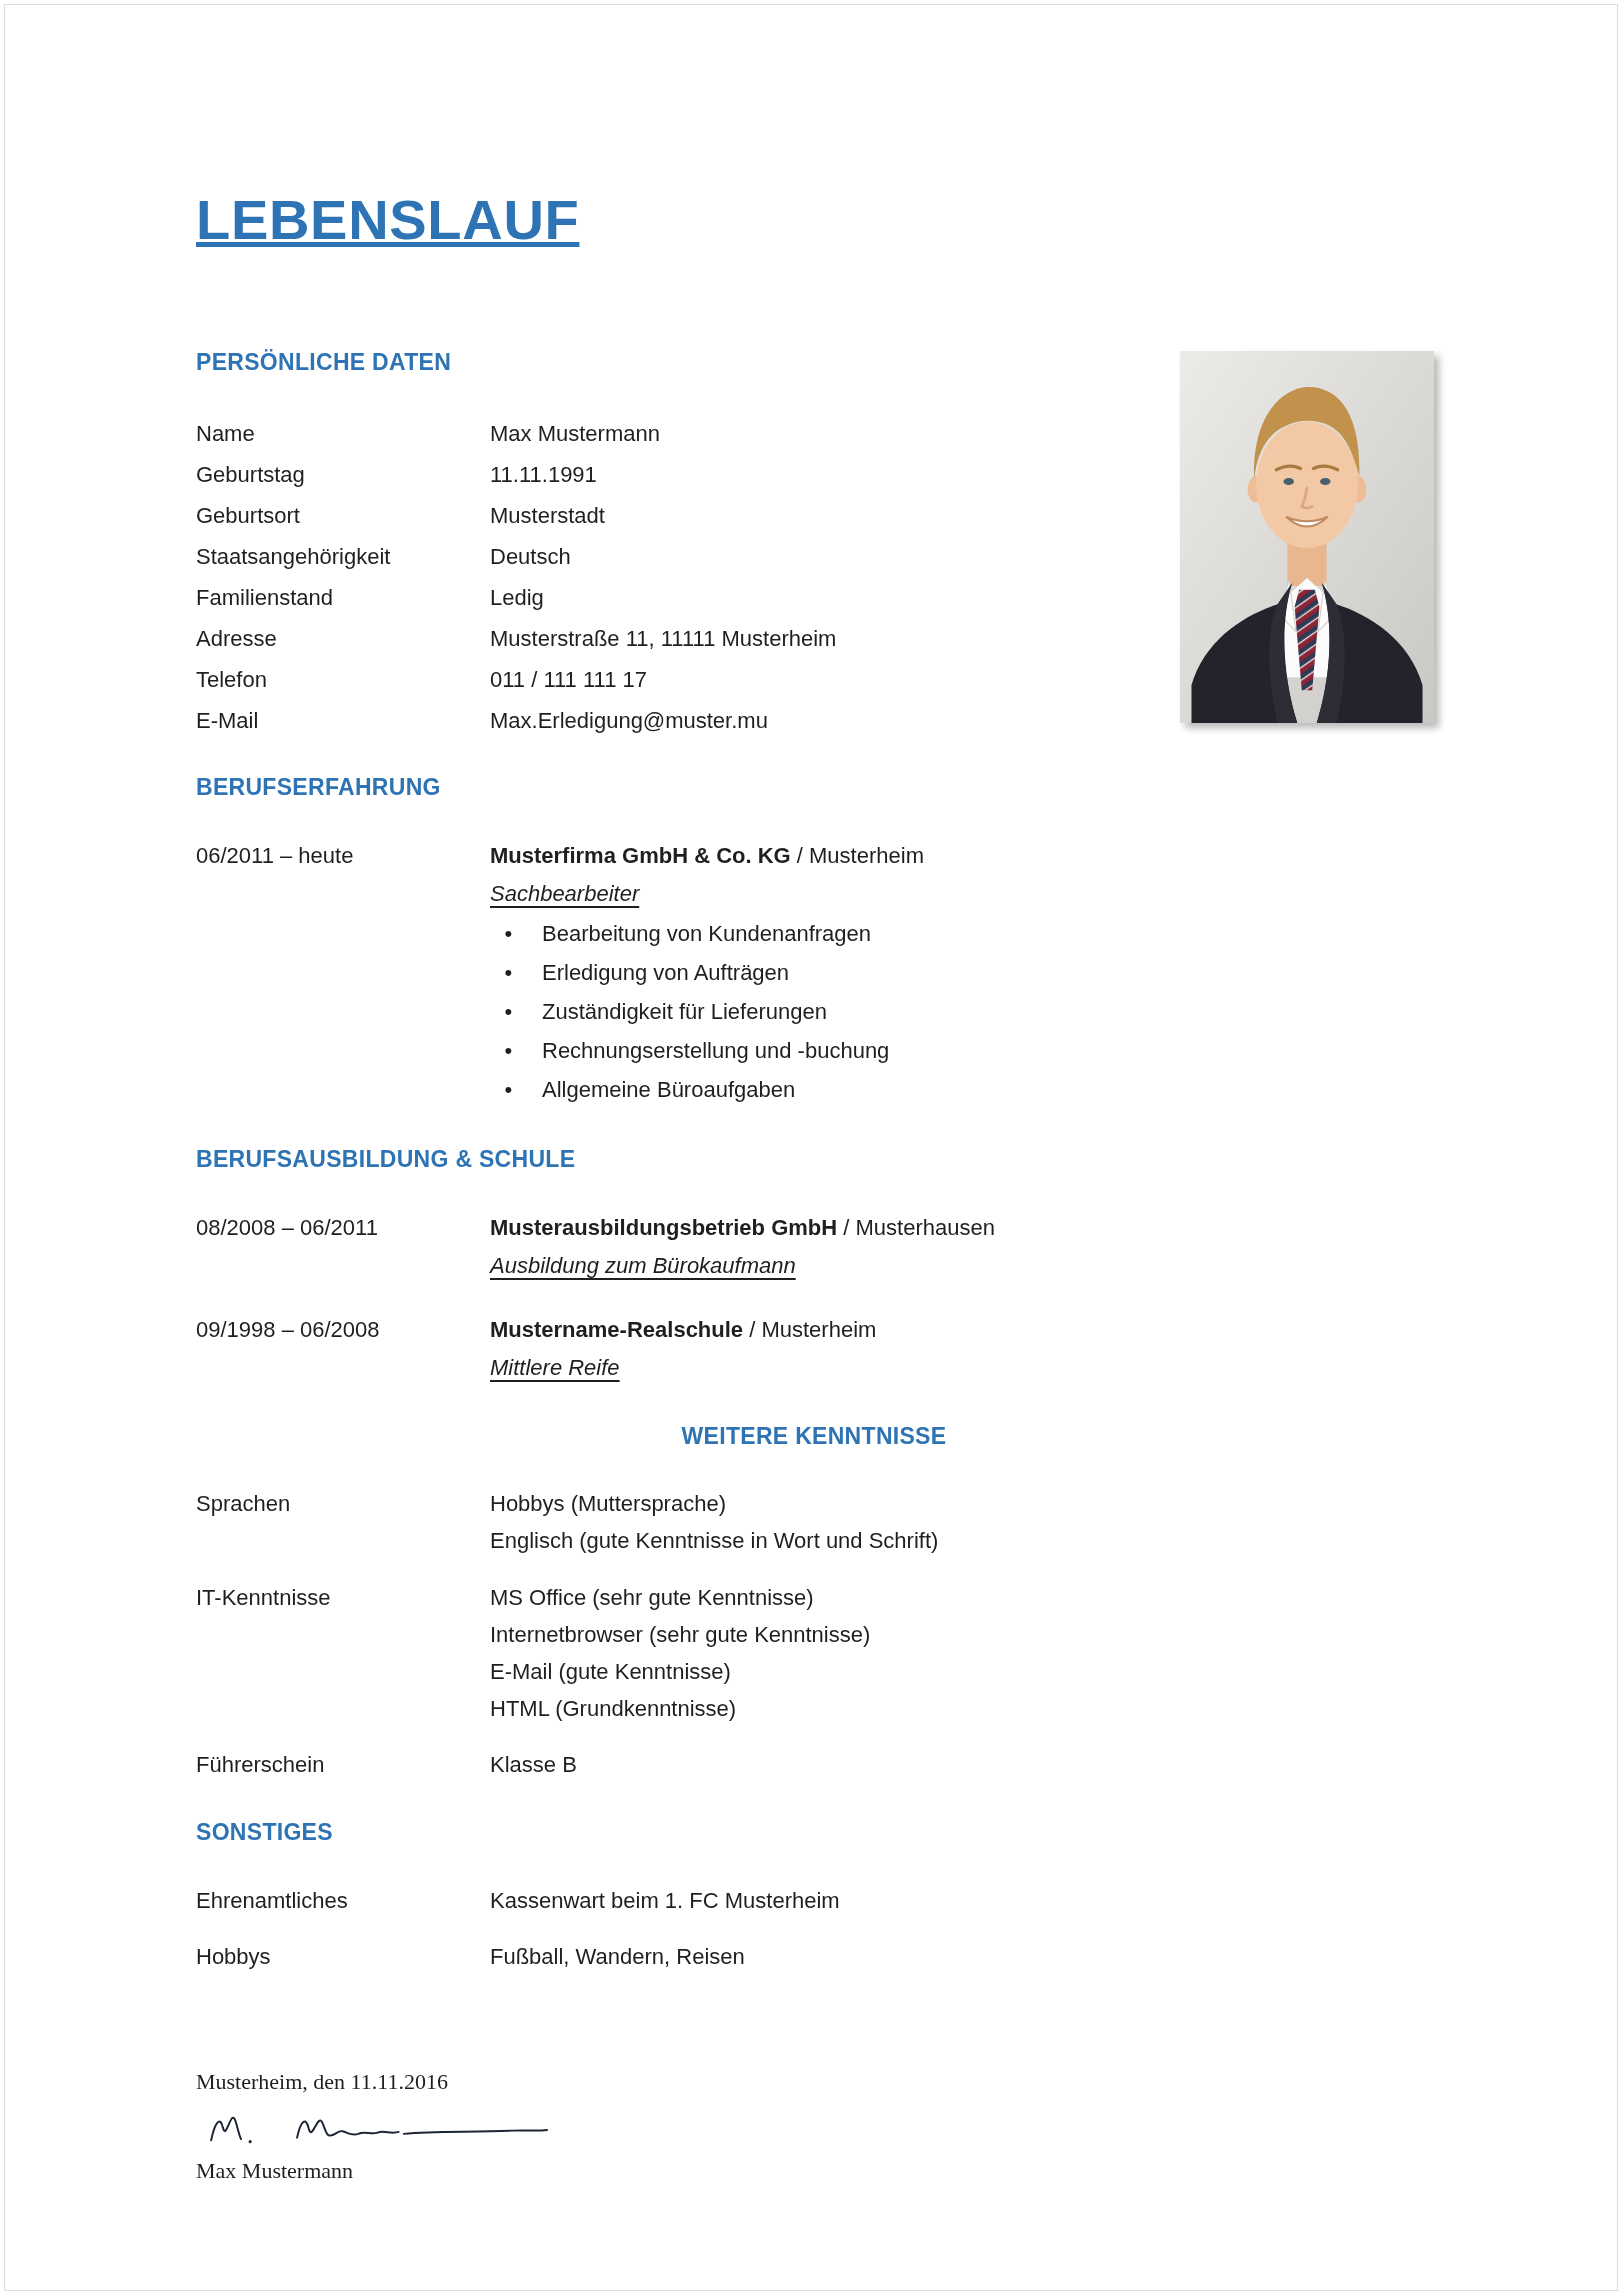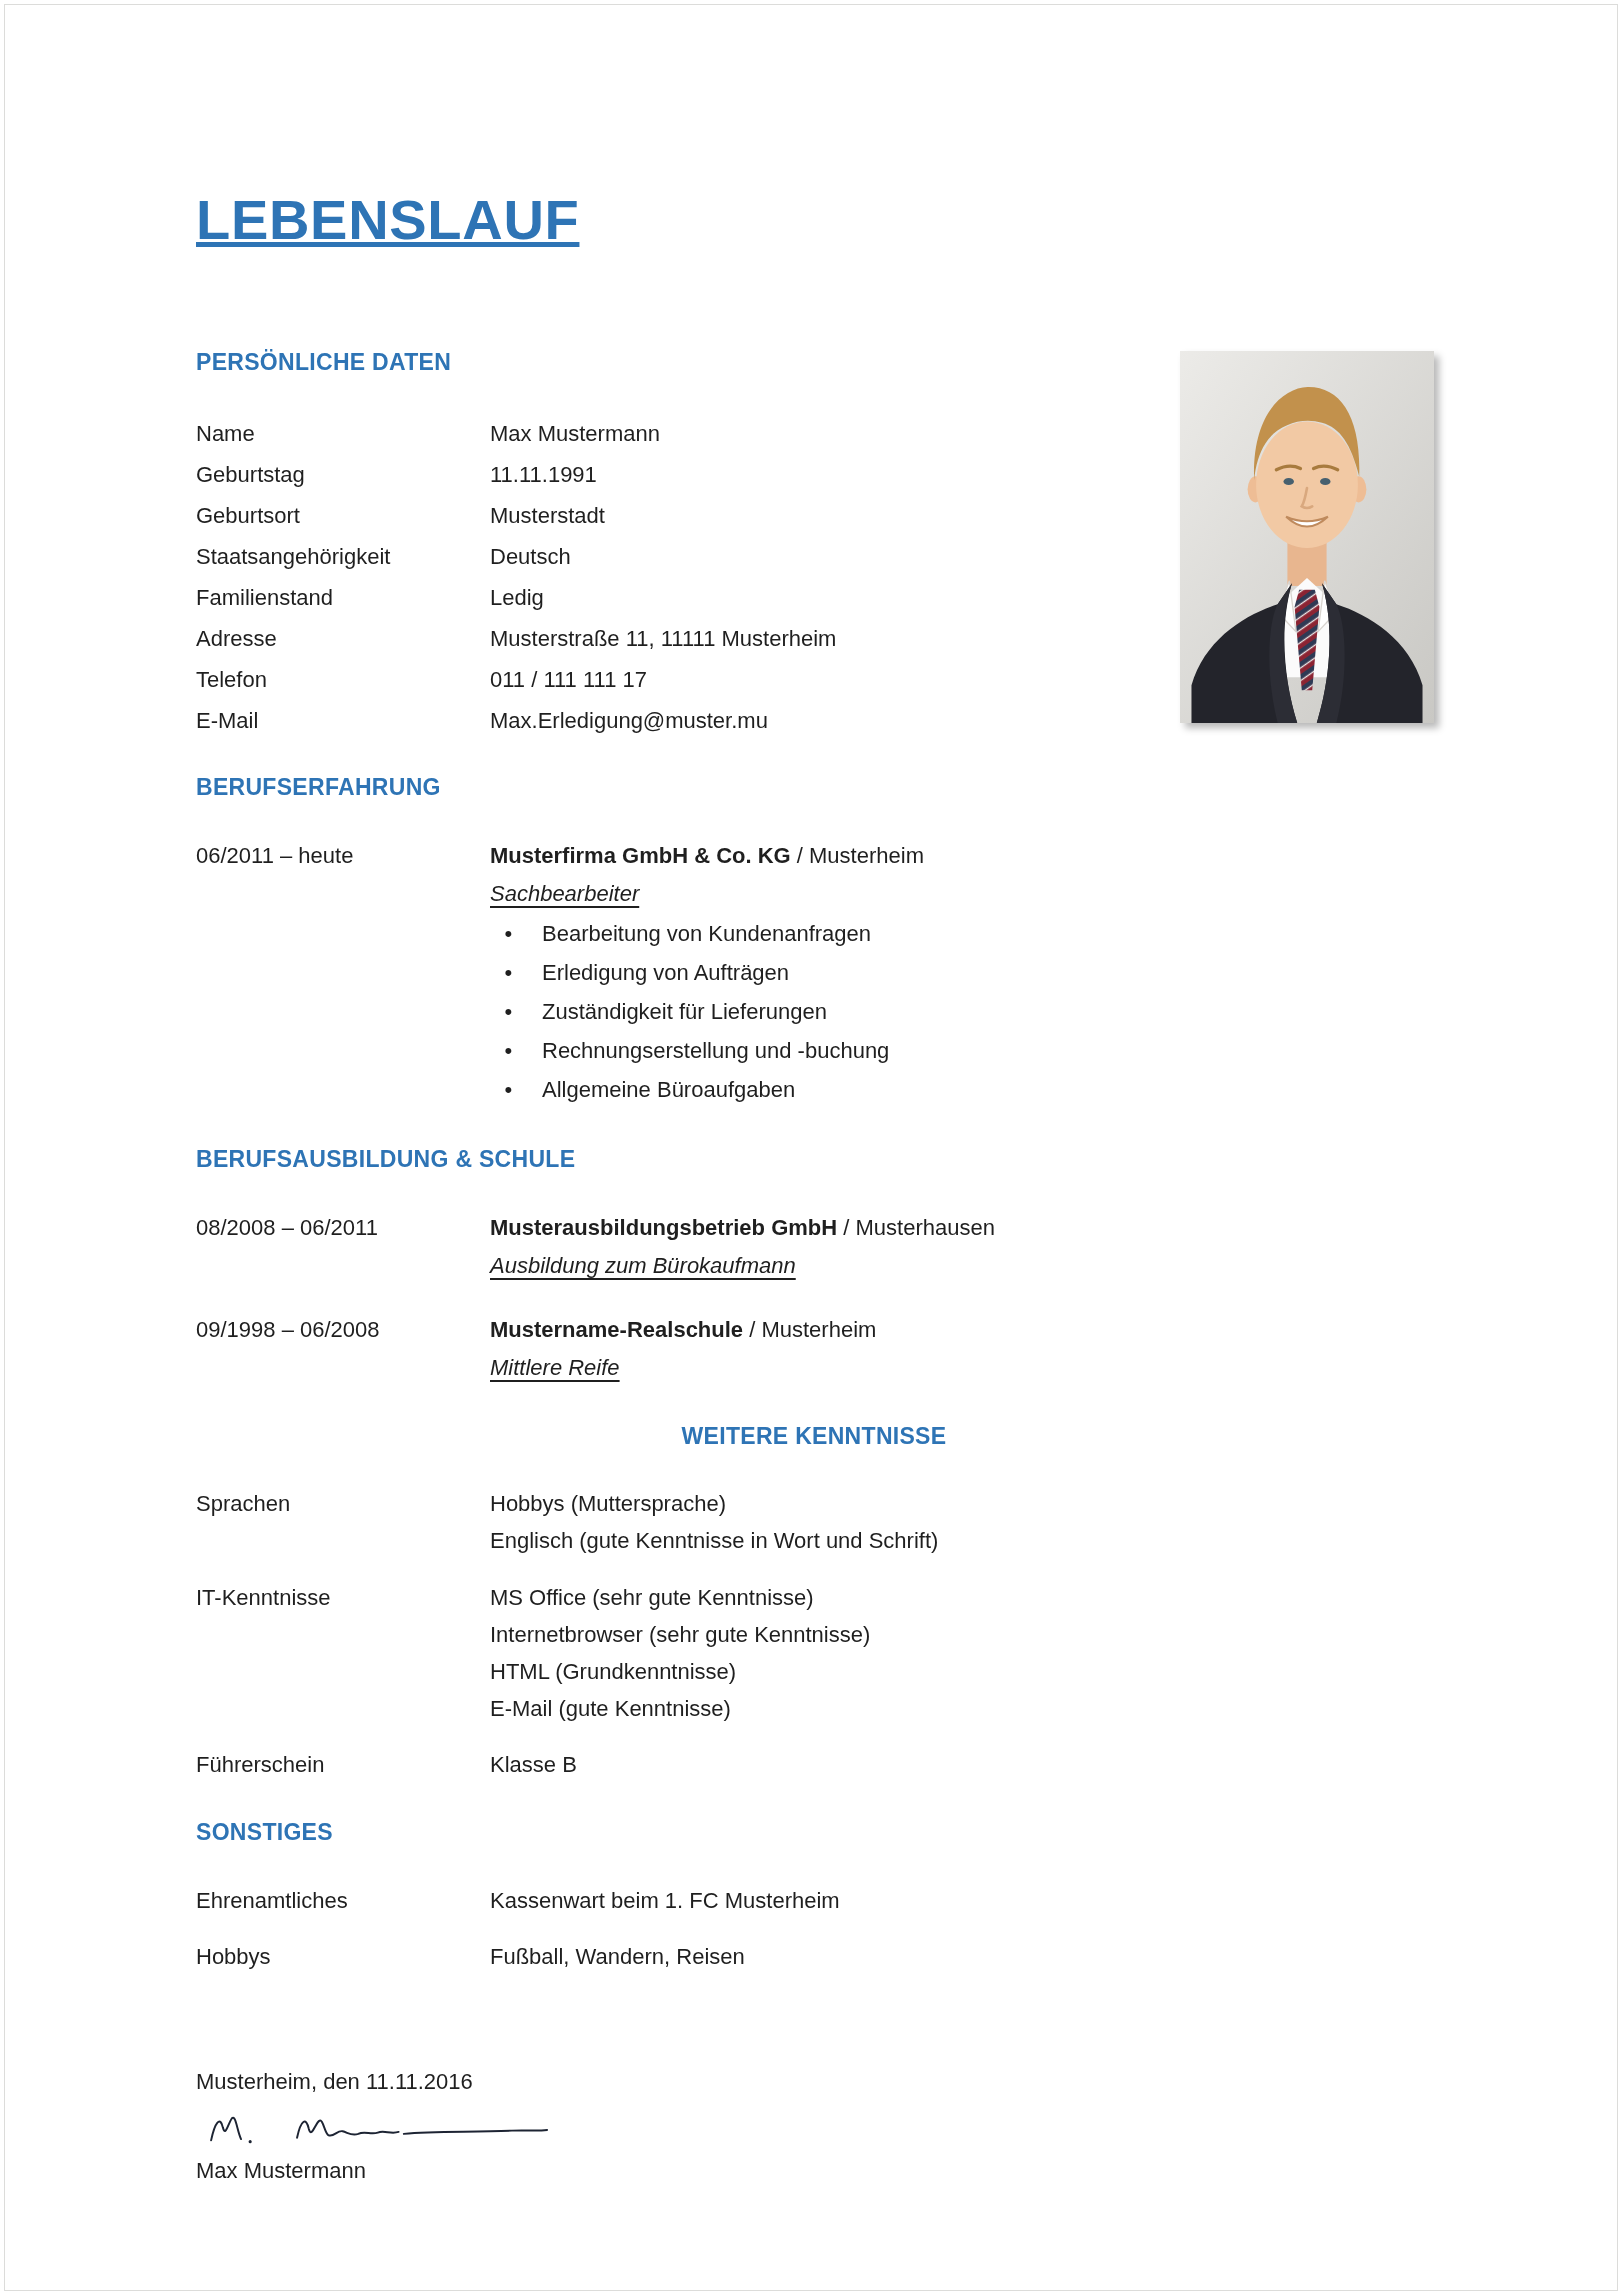--- a/index.html
+++ b/index.html
@@ -75,21 +75,21 @@
   .sec-skills h2 { margin-top: 36px; text-align: center; }
   .sec-other h2 { margin-top: 36px; }
   .kv-group { margin-top: 36px; }
   .kvt { display: flex; }
   .kvt + .kvt { margin-top: 19.6px; }
   .kvt .k { width: 294px; flex: 0 0 294px; line-height: 37px; }
   .kvt .v-lines { flex: 1; }
   .kvt .v-lines div { line-height: 37px; }
 
   
-  .footer { margin-top: 94px; }
+  .footer { margin-top: 94px; font-family: Liberation Serif, serif; }
   .place-date { line-height: 26px; }
   .signature { display: block; width: 366px; height: 56px; margin: 5.2px 0 0 3.9px; }
   .sig-name { line-height: 26px; margin-top: 1.3px; }
 </style>
 </head>
 <body>
 
 <div class="page-frame"></div>
 
 <div class="content">
@@ -233,22 +233,22 @@
         <div class="v-lines">
           <div>Hobbys (Muttersprache)</div>
           <div>Englisch (gute Kenntnisse in Wort und Schrift)</div>
         </div>
       </div>
       <div class="kvt">
         <span class="k">IT-Kenntnisse</span>
         <div class="v-lines">
           <div>MS Office (sehr gute Kenntnisse)</div>
           <div>Internetbrowser (sehr gute Kenntnisse)</div>
+          <div>E-Mail (gute Kenntnisse)</div>
           <div>HTML (Grundkenntnisse)</div>
-          <div>E-Mail (gute Kenntnisse)</div>
         </div>
       </div>
       <div class="kvt">
         <span class="k">Führerschein</span>
         <div class="v-lines">
           <div>Klasse B</div>
         </div>
       </div>
     </div>
   </section>

